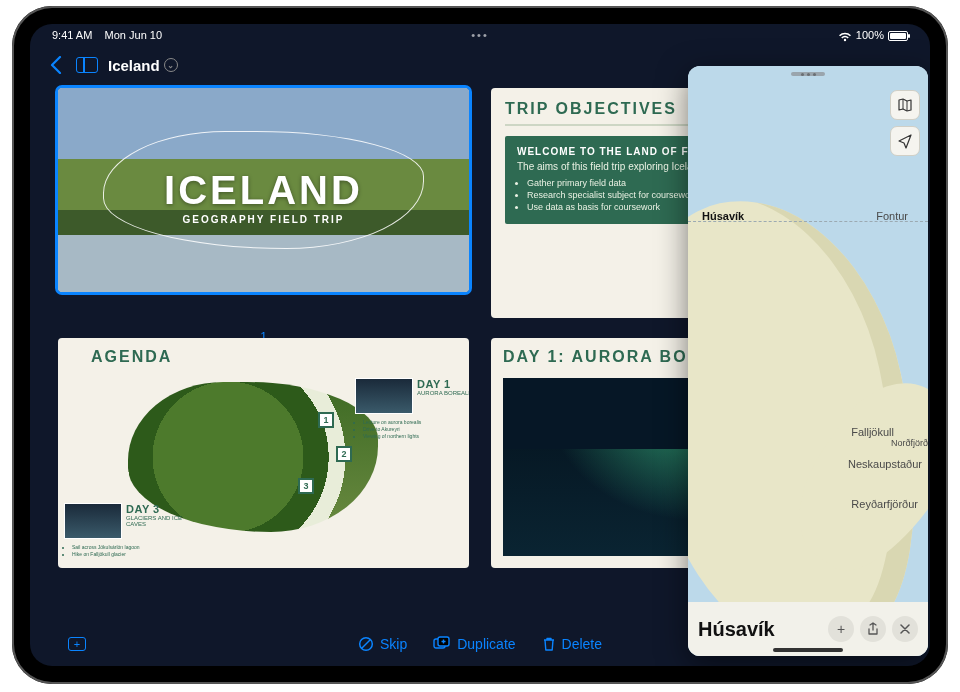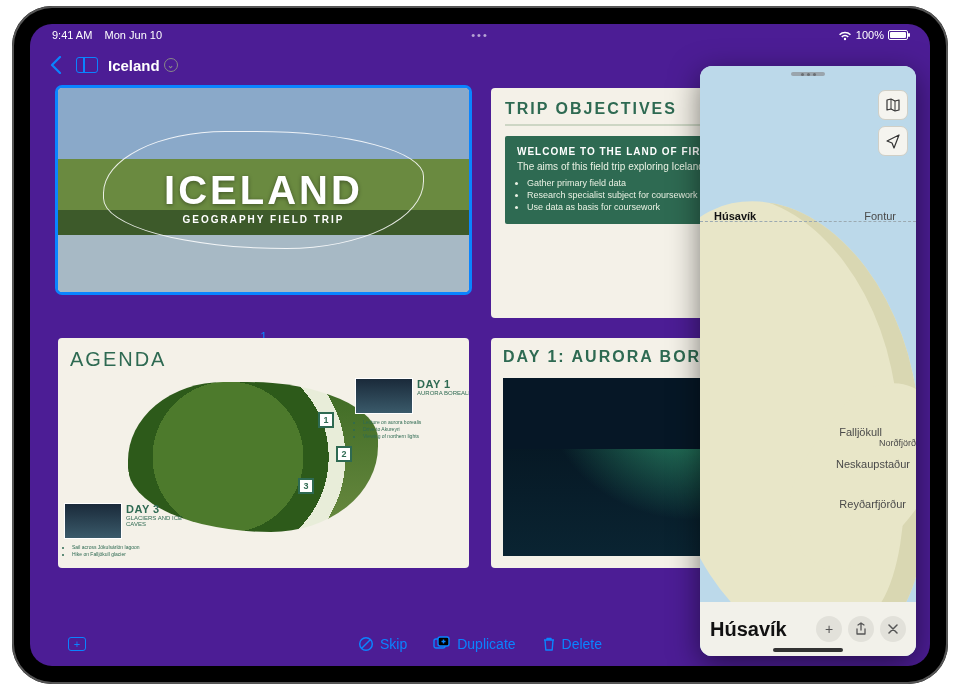--- a/index.html
+++ b/index.html
@@ -4,28 +4,28 @@
 <style>
   * { box-sizing: border-box; margin: 0; padding: 0; }
   html, body { width: 960px; height: 692px; background: #fff; font-family: -apple-system, "SF Pro", "Helvetica Neue", Arial, sans-serif; overflow: hidden; }
   .device {
     position: absolute; left: 12px; top: 6px; width: 936px; height: 678px;
     background: #000; border-radius: 40px; box-shadow: 0 0 0 2px #555 inset;
     overflow: hidden;
   }
   .screen {
     position: absolute; left: 18px; top: 18px; right: 18px; bottom: 18px;
-    background: #4c1d95; border-radius: 22px; overflow: hidden;
+    background: #0f172a; border-radius: 22px; overflow: hidden;
   }
   
   .statusbar { position: absolute; top: 0; left: 0; right: 0; height: 22px;
     display:flex; justify-content: space-between; align-items:center;
     padding: 0 22px; color:#fff; font-size:11px; font-weight:500; }
   .statusbar .center-dots { position:absolute; left:50%; transform:translateX(-50%); letter-spacing:2px; opacity:.6; }
-  .battery { display:inline-flex; align-items:center; gap:4px; }
+  .battery { display:inline-flex; align-items:flex-end; gap:4px; }
   .batt-icon { width:20px; height:10px; border:1px solid #fff; border-radius:2px; position:relative; }
   .batt-icon::after { content:""; position:absolute; right:-3px; top:2px; width:2px; height:4px; background:#fff; border-radius:1px; }
   .batt-fill { position:absolute; left:1px; top:1px; bottom:1px; right:1px; background:#fff; border-radius:1px; }
   .wifi { display:inline-block; transform: translateY(1px); }
 
   
   .toolbar { position:absolute; top:24px; left:0; right:0; height:34px;
     display:flex; align-items:center; gap:10px; padding:0 16px; color:#0a84ff; font-size:15px; }
   .toolbar .back { padding:4px; }
   .toolbar .sidebar-icon { width:22px; height:16px; border:1.5px solid #0a84ff; border-radius:3px; position:relative; }
@@ -53,21 +53,21 @@
   .obj-heading { color:#2e6a52; font-weight:800; letter-spacing:2px; font-size:16px; padding-bottom:6px; border-bottom:2px solid #cdd6c4; }
   .obj-card { background:#2e6a52; color:#e9f1e3; margin-top:10px; padding:10px 12px; font-size:10px; border-radius:2px; }
   .obj-card-h { color:#fff; font-weight:700; letter-spacing:1px; font-size:10px; margin-bottom:4px; }
   .obj-bullets { margin:6px 0 0 10px; }
   .obj-bullets li { margin:2px 0; font-size:9px; }
   .obj-thumb { position:absolute; right:16px; bottom:14px; width:120px; height:54px; background:linear-gradient(#3c4a55,#7b8a92); border:2px solid #fff; }
   .obj-thumb-label { position:absolute; right:4px; top:2px; color:#fff; font-size:5px; text-align:right; }
 
   
   .agenda { padding:10px 12px; }
-  .agenda-heading { color:#2e6a52; font-weight:400; letter-spacing:2px; font-size:20px; padding-bottom:4px; }
+  .agenda-heading { color:#2e6a52; font-weight:700; letter-spacing:2px; font-size:16px; padding-bottom:4px;margin-left:21px; }
   .agenda-map { position:absolute; left:70px; top:44px; width:250px; height:150px; border-radius:40% 55% 45% 60%/55% 40% 60% 45%;
     background:radial-gradient(circle at 40% 50%, #4d7a2c 0 45%, #2d5a1a 45% 60%, #e8edd9 60% 70%, transparent 70%),
                linear-gradient(#3d6a24,#6a8a40); }
   .agenda-pin { position:absolute; width:16px; height:16px; background:#fff; color:#2e6a52; border:2px solid #2e6a52; font-size:9px; font-weight:700; display:flex; align-items:center; justify-content:center; }
   .agenda-day { position:absolute; width:120px; font-size:6px; color:#2e6a52; }
   .agenda-day .t { width:58px; height:36px; background:linear-gradient(#1a2a3a,#3a5a6a); border:1px solid #fff; float:left; margin-right:4px; }
   .agenda-day .h { font-weight:800; font-size:11px; letter-spacing:.5px; }
   .agenda-day ul { margin:3px 0 0 8px; clear:both; padding-top:4px; }
   .agenda-day ul li { font-size:5px; margin:1px 0; }
 
@@ -79,21 +79,21 @@
     radial-gradient(ellipse at 50% 10%, rgba(80,255,170,.6), transparent 55%),
     linear-gradient(#04111c,#0a2432); }
 
   
   .bottombar { position:absolute; left:0; right:0; bottom:0; height:44px; display:flex; align-items:center; gap:26px; padding:0 38px; color:#0a84ff; font-size:14px; }
   .bottombar .spacer { flex:1; }
   .bb-item { display:flex; align-items:center; gap:6px; cursor:pointer; }
   .icon-box { width:18px; height:14px; border:1.5px solid currentColor; border-radius:3px; display:flex; align-items:center; justify-content:center; font-size:11px; line-height:1; }
 
   
-  .slideover { position:absolute; top:42px; right:14px; width:216px; bottom:10px; background:#cfe3ee; border-radius:12px; box-shadow:0 8px 30px rgba(0,0,0,.5); overflow:hidden; }
+  .slideover { position:absolute; top:42px; right:2px; width:240px; bottom:10px; background:#cfe3ee; border-radius:12px; box-shadow:0 8px 30px rgba(0,0,0,.5); overflow:hidden; }
   .slideover .grab { position:absolute; top:6px; left:50%; transform:translateX(-50%); width:34px; height:4px; border-radius:3px; background:#9aa5ad; display:flex; gap:3px; justify-content:center; }
   .grab span { width:3px; height:3px; background:#6a6f74; border-radius:50%; margin-top:.5px; }
   .mapbody { position:absolute; inset:0; }
   .sea { position:absolute; inset:0; background:#bcd9ea; }
   .land { position:absolute; left:-40px; top:130px; width:260px; height:450px; background:#e8e6c8; border-radius:50% 60% 40% 50%/40% 50% 60% 50%; transform:rotate(-12deg); box-shadow: inset -20px -10px 0 #d9d7b2; }
   .land2 { position:absolute; right:-10px; top:310px; width:120px; height:200px; background:#e8e6c8; border-radius:50% 60% 40% 50%/40% 50% 60% 50%; transform:rotate(35deg); }
   .coastline { position:absolute; left:0; top:155px; right:0; height:0; border-top:1px dashed #9caab2; }
   .mlabel { position:absolute; font-size:11px; color:#4a4a4a; }
   .mlabel.b { font-weight:700; font-style:normal; color:#111; }
   .map-ctrls { position:absolute; top:24px; right:8px; display:flex; flex-direction:column; gap:6px; }

